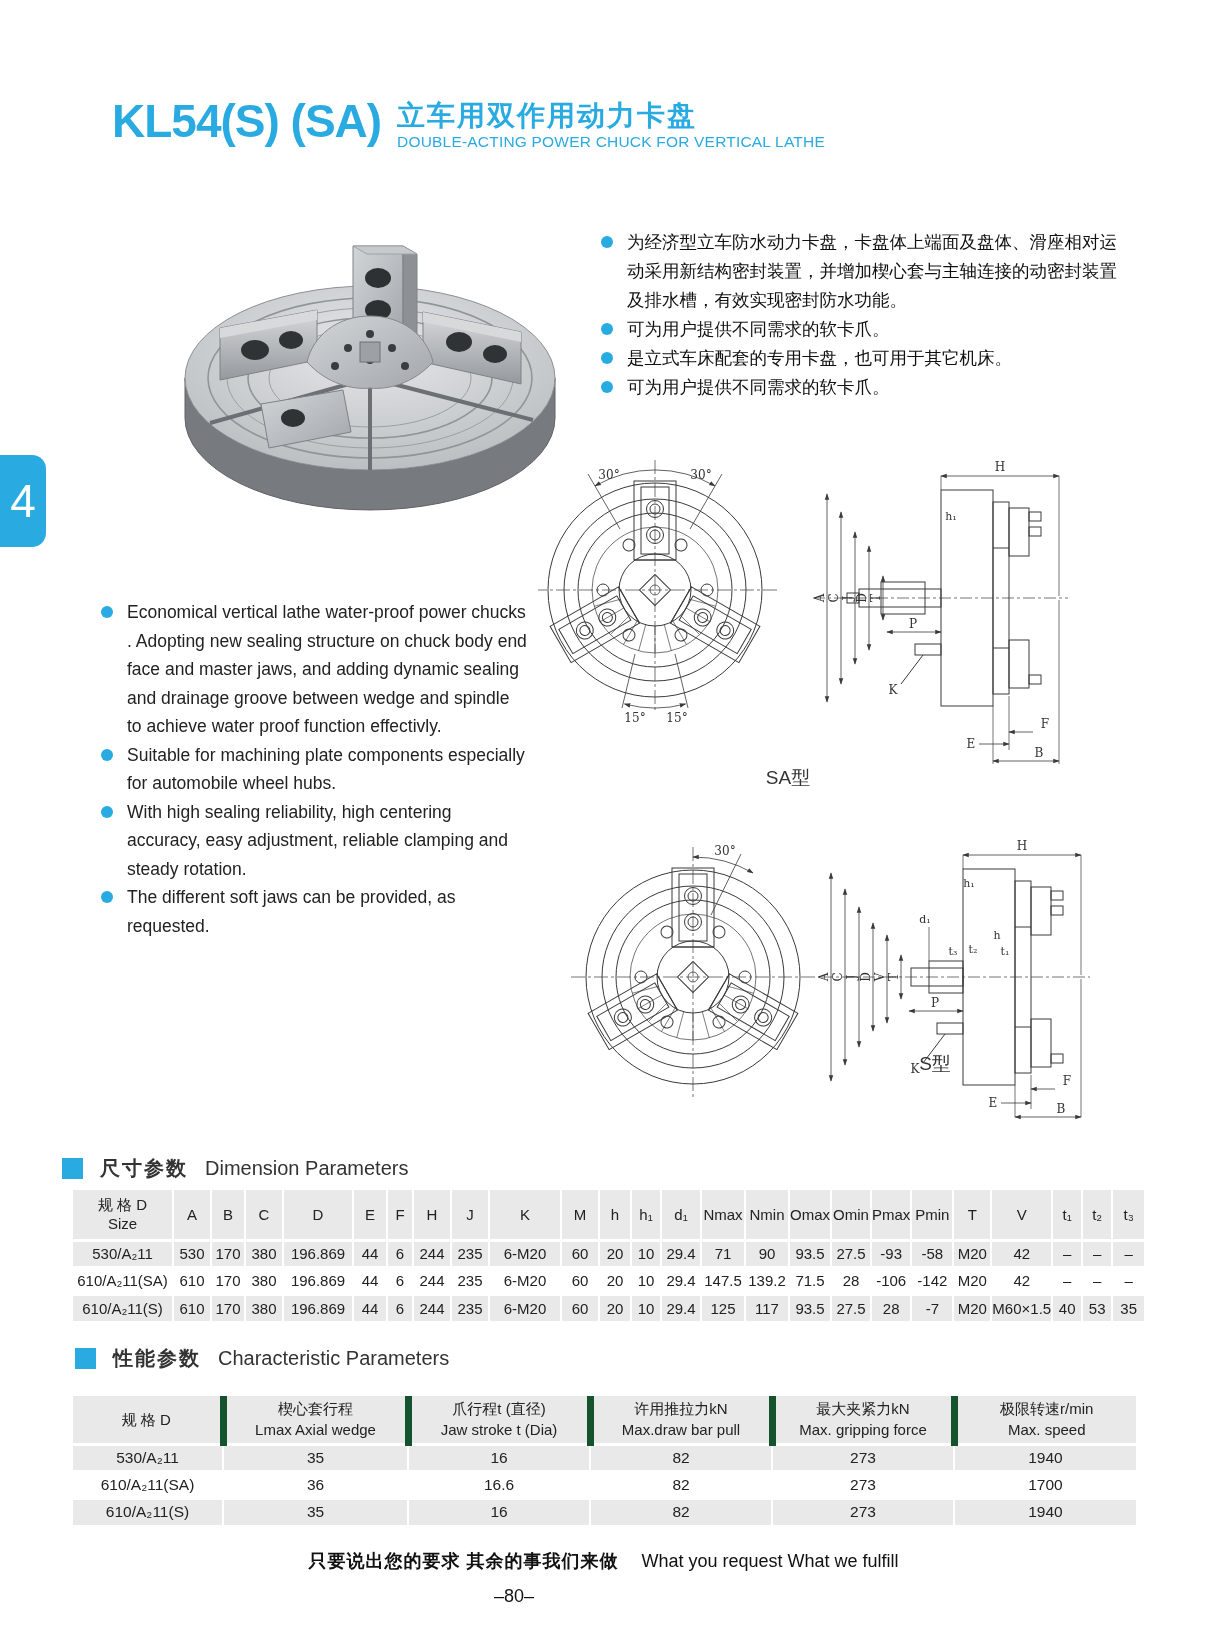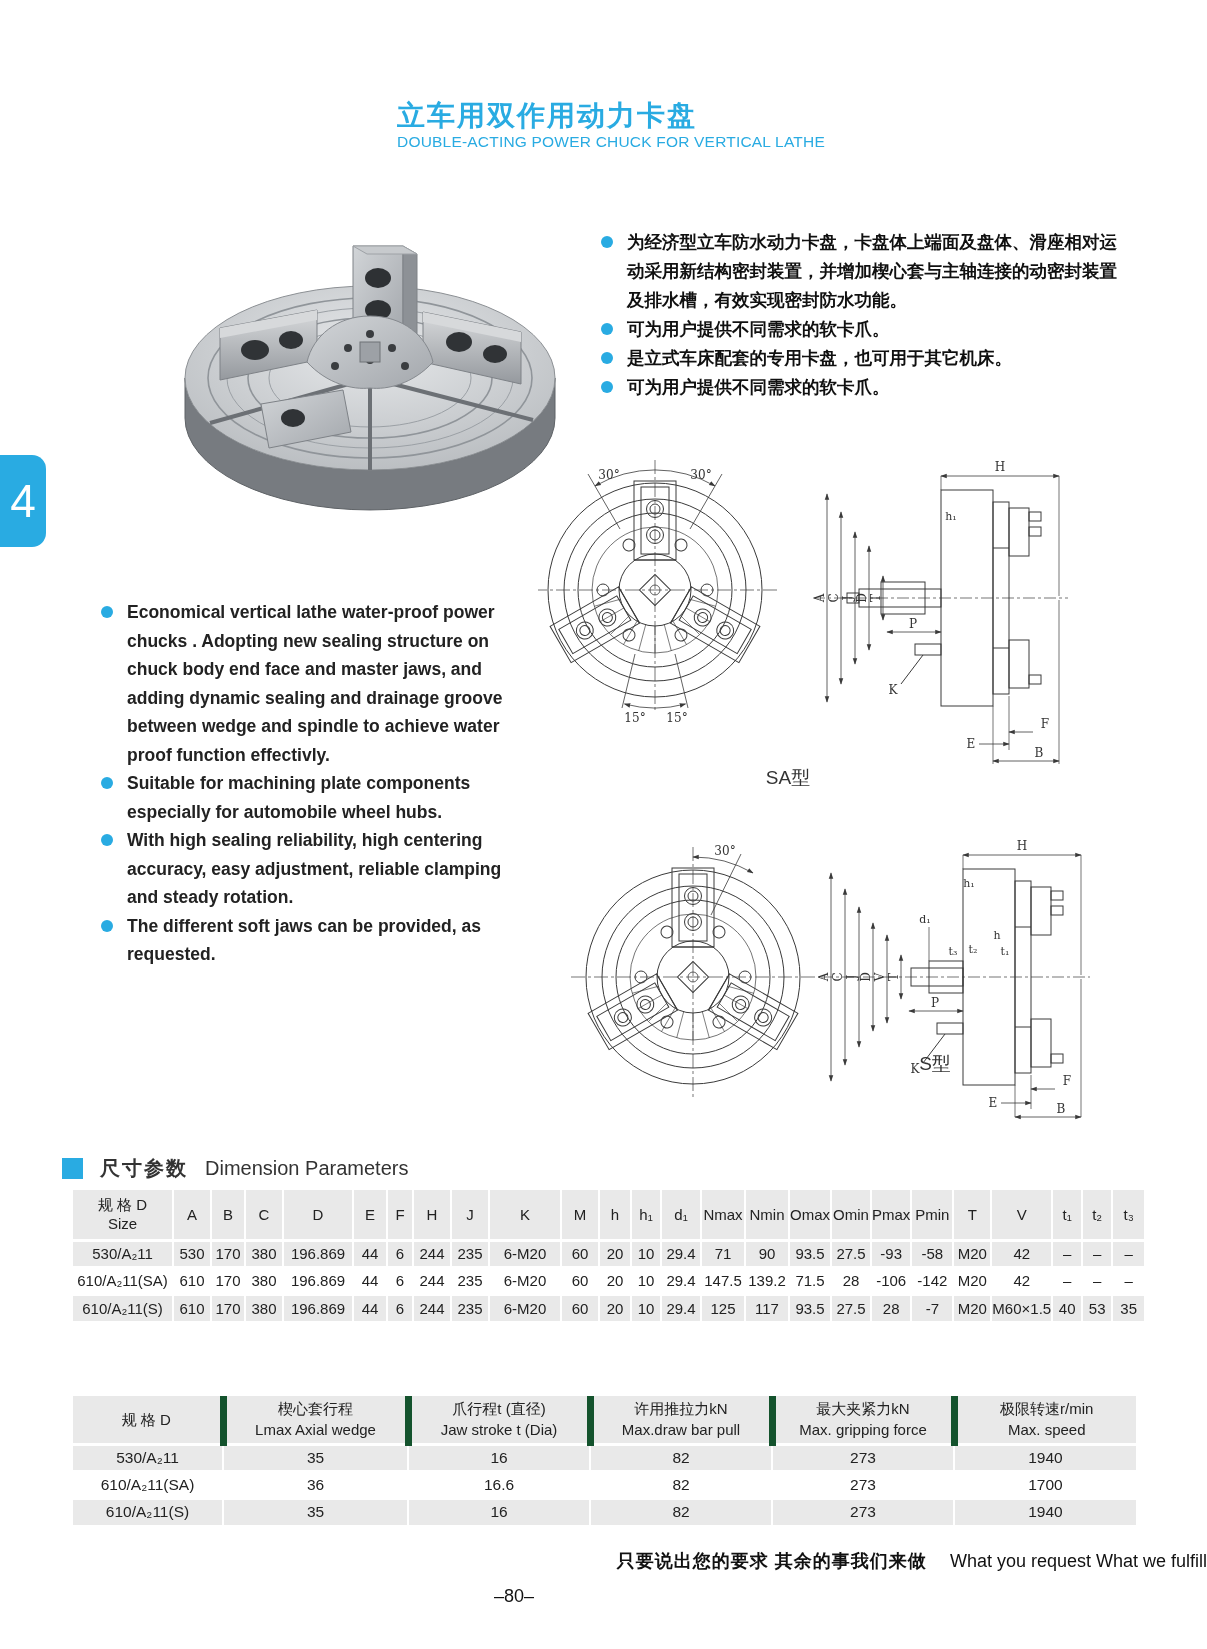--- a/index.html
+++ b/index.html
@@ -13,21 +13,21 @@
   .title-zh { left:397px; top:97px; font-size:28px; font-weight:bold; color:var(--accent,#29ABE2); letter-spacing:2px; }
   .title-en { left:397px; top:133px; font-size:15.5px; color:var(--accent,#29ABE2); letter-spacing:0.2px; }
 
   
   .side-tab { left:0; top:455px; width:46px; height:92px; background:var(--accent,#29ABE2);
               border-radius:0 14px 14px 0; display:flex; align-items:center; justify-content:center;
               color:#fff; font-size:46px; font-weight:normal; }
 
   
   .bullets { list-style:none; }
-  .bullets li { position:relative; padding-left:27px;font-weight:bold; }
+  .bullets li { position:relative; padding-left:27px; }
   .bullets li::before { content:""; position:absolute; left:1px; top:8px; width:12px; height:12px;
                         border-radius:50%; background:var(--accent,#29ABE2); }
   .bullets-zh { left:600px; top:228px; width:522px; font-size:17.5px; line-height:29px; color:#101010; }
   .bullets-en { left:100px; top:598px; width:428px; font-size:17.5px; line-height:28.5px; color:#222; }
 
   
   .section-head { display:flex; align-items:center; gap:17px; }
   .section-head .sq { width:21px; height:21px; background:var(--accent,#29ABE2); }
   .section-head .zh { font-size:20px; font-weight:bold; color:#333; letter-spacing:2px; }
   .section-head .en { font-size:20px; color:#333; }
@@ -41,39 +41,40 @@
   .dim-table tbody td { height:27px; border-left:2px solid #fff; border-top:3px solid #fff; font-size:15px; }
   .dim-table thead th:first-child, .dim-table tbody td:first-child { border-left:none; }
   .dim-table tr.stripe td { background:#E9E9E9; }
   .char-table { left:73px; top:1396px; font-size:15.5px; color:#222; }
   .char-table thead th { background:#E9E9E9; height:48px; border-left:7px solid #14532d; line-height:21px; font-size:15px; }
   .char-table tbody td { height:27px; border-left:2px solid #fff; border-top:3px solid #fff; }
   .char-table thead th:first-child, .char-table tbody td:first-child { border-left:none; }
   .char-table tr.stripe td { background:#E9E9E9; }
 
   
-  .footer-slogan { left:0; top:1549px; width:1207px; text-align:right; font-size:18px; color:#111; }
+  .footer-slogan { left:0; top:1549px; width:1207px; text-align:center; font-size:18px; color:#111; }
   .footer-slogan .zh { font-weight:bold; letter-spacing:1px; }
   .footer-slogan .en { font-weight:normal; margin-left:18px; }
   .footer-page { left:0; top:1586px; width:1028px; text-align:center; font-size:18px; color:#111; }
 
   
   svg.draw { position:absolute; }
   svg.draw text { font-family:"DejaVu Serif","Liberation Serif",serif; font-size:12px; fill:#333;
                   text-anchor:middle; stroke:none; }
   svg.draw text.small { font-size:11px; }
   svg.draw text.type-label { font-family:"Liberation Sans","DejaVu Sans",sans-serif; font-size:19px; fill:#333; }
   .dimline { stroke:#3a3a3a; stroke-width:0.8; }
   .thin { stroke-width:0.7; }
 </style>
 </head>
 <body>
 
 <div id="page">
 
+  <div class="abs model-title">KL54(S) (SA)</div>
   <div class="abs title-zh">立车用双作用动力卡盘</div>
   <div class="abs title-en">DOUBLE-ACTING POWER CHUCK FOR VERTICAL LATHE</div>
 
   <div class="abs side-tab">
     <span>4</span>
   </div>
 
   <svg class="abs" style="left:165px; top:208px" width="410" height="305" viewBox="0 0 410 305">
     <defs>
       <linearGradient id="pm1" x1="0" y1="0" x2="0" y2="1">
@@ -467,20 +468,25 @@
           <td>-7</td>
           <td>M20</td>
           <td>M60×1.5</td>
           <td>40</td>
           <td>53</td>
           <td>35</td>
         </tr>
       </tbody>
   </table>
 
+  <div class="abs section-head" style="left:75px; top:1345px">
+    <span class="sq"></span>
+    <span class="zh">性能参数</span>
+    <span class="en">Characteristic Parameters</span>
+  </div>
 
   <table class="abs char-table">
     <colgroup>
       <col style="width:150px">
         <col style="width:185px">
         <col style="width:182px">
       <col style="width:182px">
         <col style="width:182px">
         <col style="width:182px">
     </colgroup>

